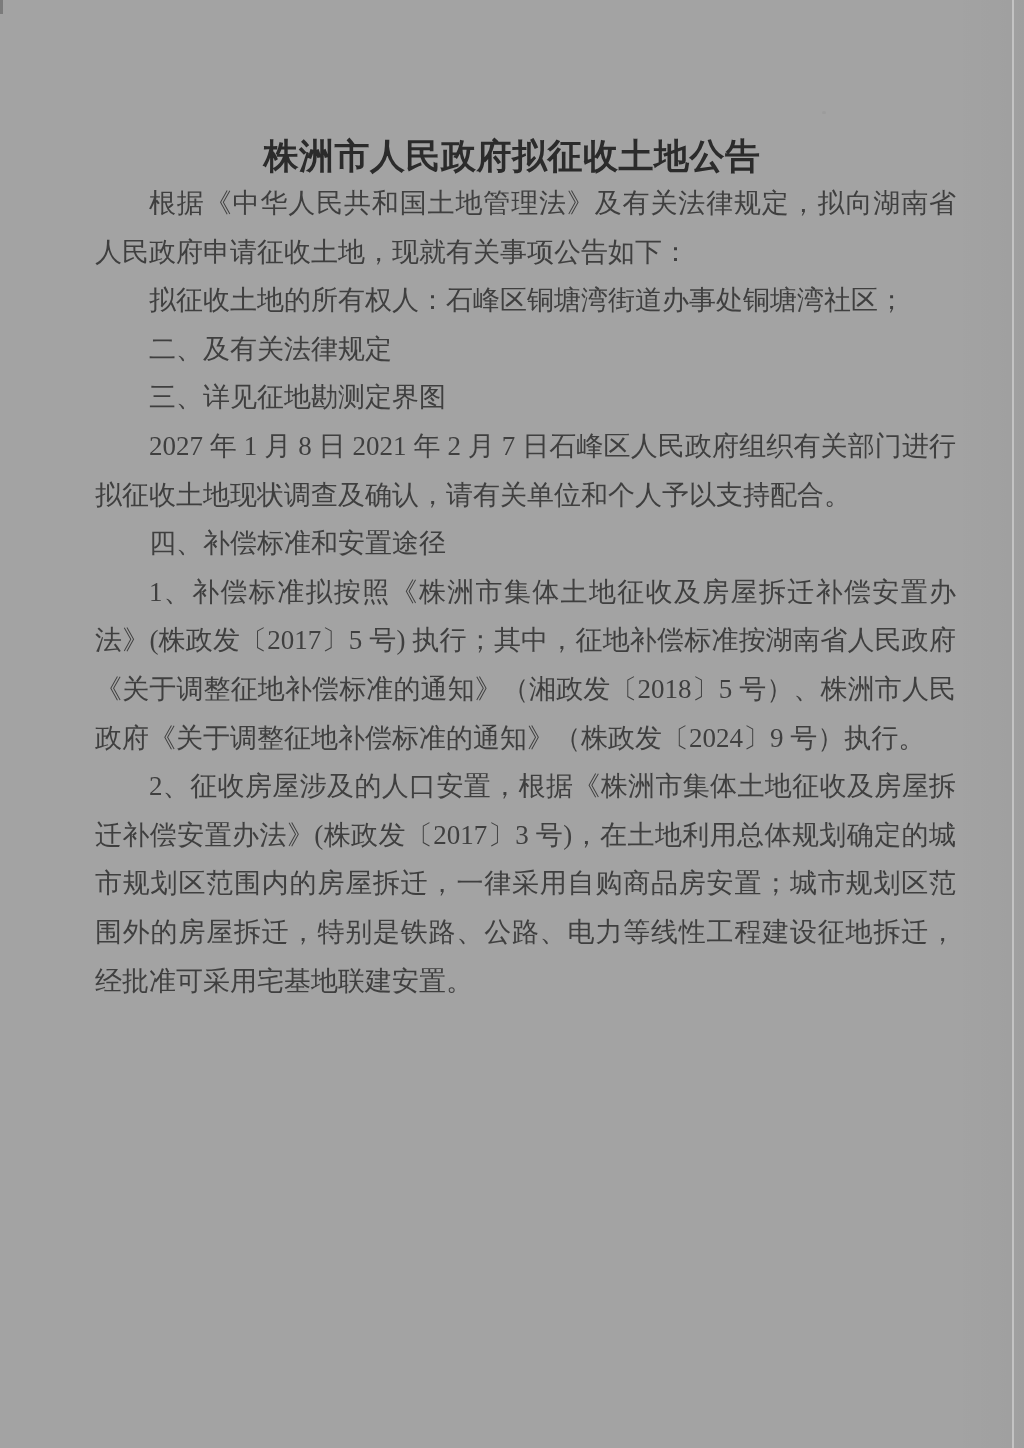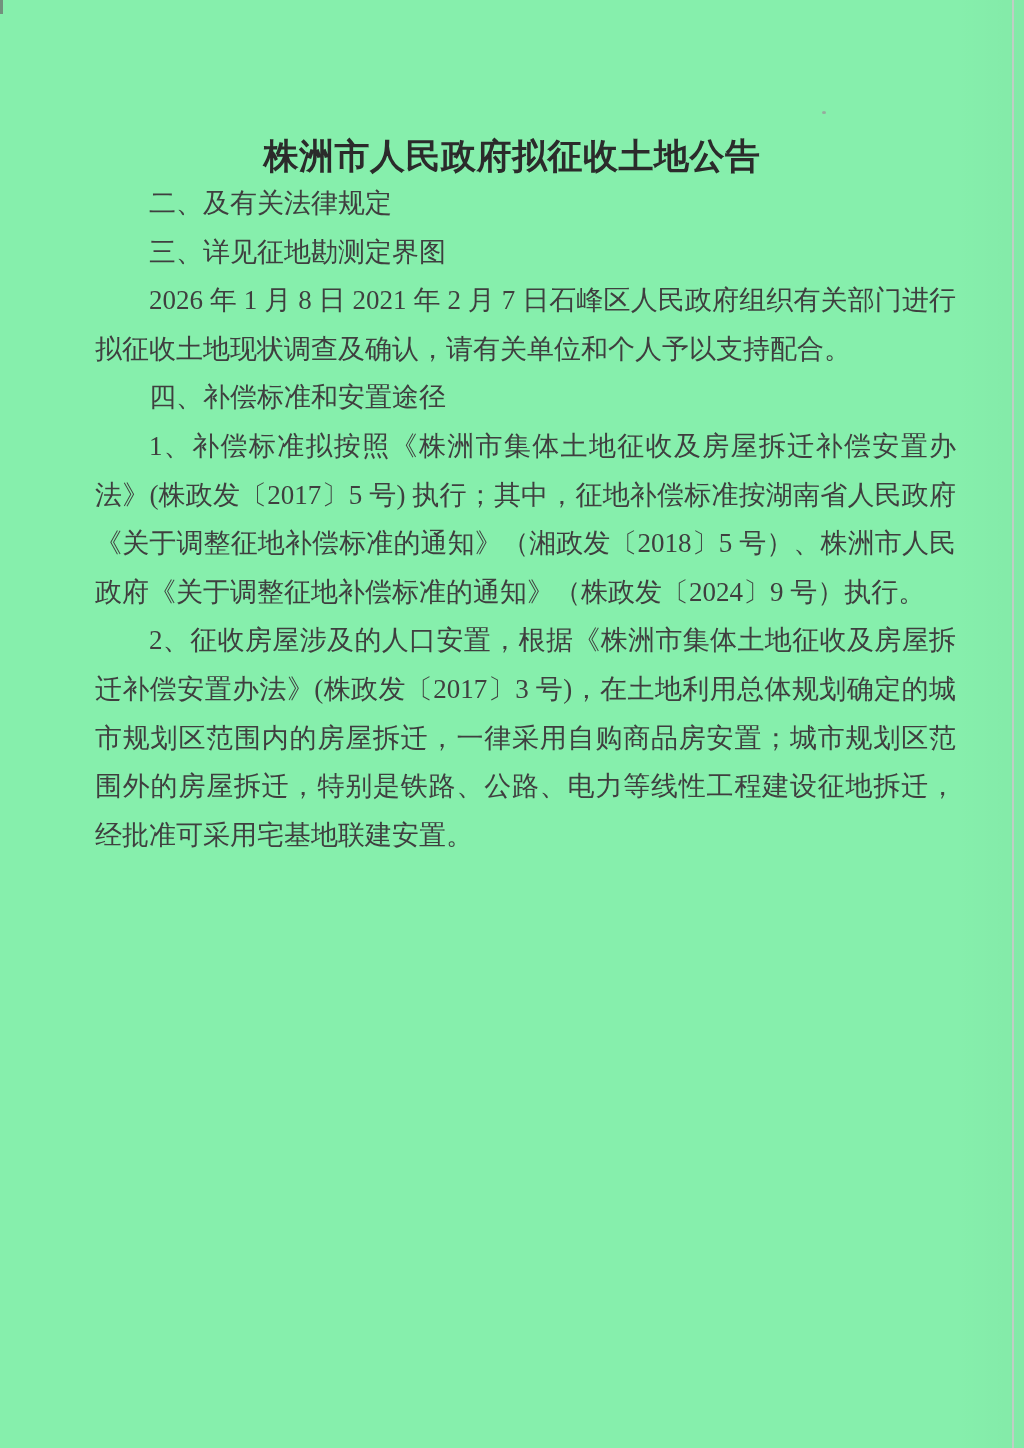--- a/index.html
+++ b/index.html
@@ -4,21 +4,21 @@
 <style>
   html, body {
     margin: 0;
     padding: 0;
     background: #ffffff;
   }
   .page {
     position: relative;
     width: 1024px;
     height: 1448px;
-    background: #86efac;
+    background: #a3a3a3;
     overflow: hidden;
     font-family: "Liberation Serif", "DejaVu Serif", serif;
     box-sizing: border-box;
     padding-top: 135px;
   }
   
   .page::before {
     content: "";
     position: absolute;
     right: 0; top: 0;
@@ -91,21 +91,23 @@
 <div class="page">
 
   <div class="scan-corner-mark"></div>
   <div class="scan-speck"></div>
   <div class="scan-edge-line"></div>
 
   <h1 class="doc-title">株洲市人民政府拟征收土地公告</h1>
 
 
   <div class="doc-body">
+    <p>根据《中华人民共和国土地管理法》及有关法律规定，拟向湖南省人民政府申请征收土地，现就有关事项公告如下：</p>
+    <p>拟征收土地的所有权人：石峰区铜塘湾街道办事处铜塘湾社区；</p>
     <p>二、及有关法律规定</p>
     <p>三、详见征地勘测定界图</p>
-    <p>2026 年 1 月 8 日 2021 年 2 月 7 日石峰区人民政府组织有关部门进行拟征收土地现状调查及确认，请有关单位和个人予以支持配合。</p>
+    <p>2027 年 1 月 8 日 2021 年 2 月 7 日石峰区人民政府组织有关部门进行拟征收土地现状调查及确认，请有关单位和个人予以支持配合。</p>
     <p>四、补偿标准和安置途径</p>
     <p>1、补偿标准拟按照《株洲市集体土地征收及房屋拆迁补偿安置办法》(株政发〔2017〕5 号) 执行；其中，征地补偿标准按湖南省人民政府《关于调整征地补偿标准的通知》（湘政发〔2018〕5 号）、株洲市人民政府《关于调整征地补偿标准的通知》（株政发〔2024〕9 号）执行。</p>
     <p>2、征收房屋涉及的人口安置，根据《株洲市集体土地征收及房屋拆迁补偿安置办法》(株政发〔2017〕3 号)，在土地利用总体规划确定的城市规划区范围内的房屋拆迁，一律采用自购商品房安置；城市规划区范围外的房屋拆迁，特别是铁路、公路、电力等线性工程建设征地拆迁，经批准可采用宅基地联建安置。</p>
   </div>
 
 </div>
 
 </body></html>

